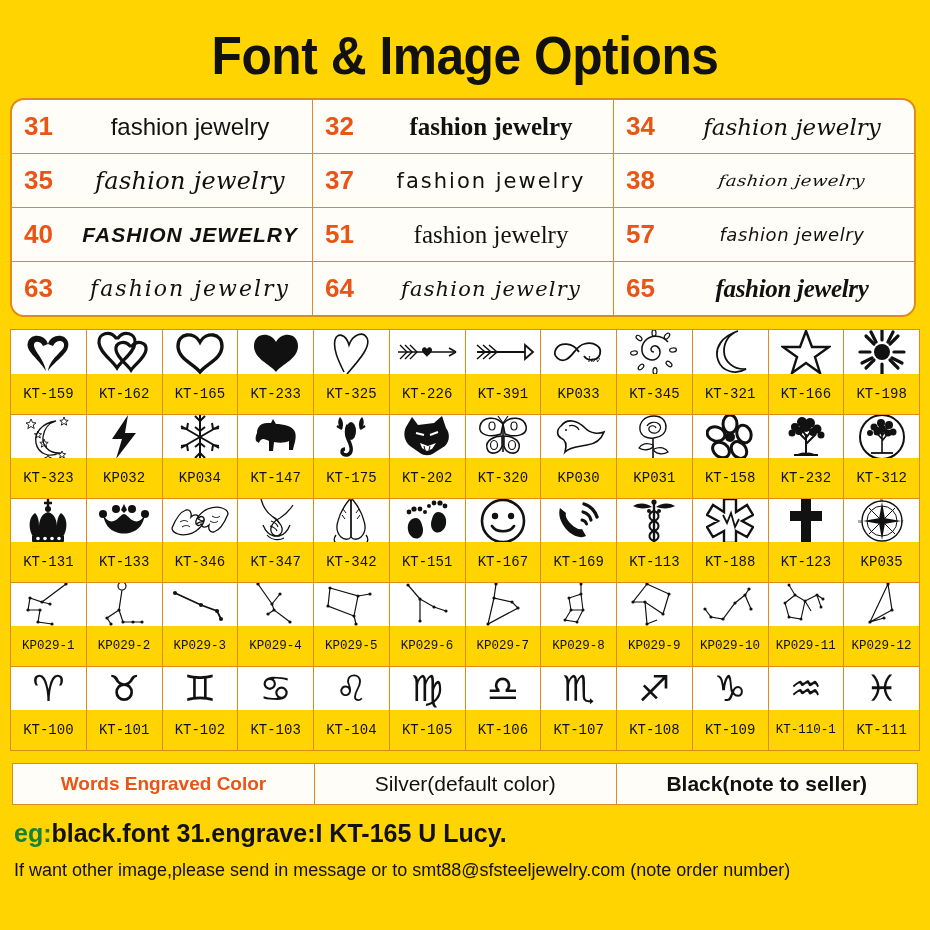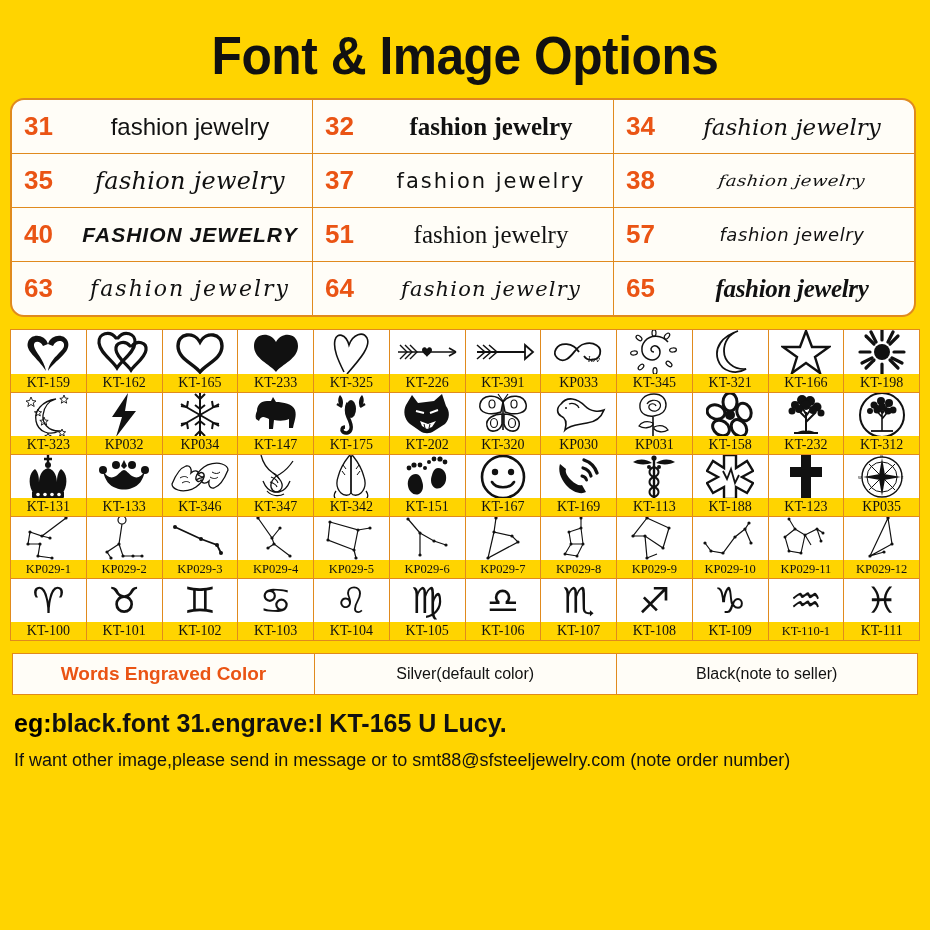--- a/index.html
+++ b/index.html
@@ -91,28 +91,28 @@
   .icon-art {
     background:#FFFFFF;
     height:44px;
     display:flex;
     align-items:center;
     justify-content:center;
     overflow:hidden;
   }
   .icon-art svg { display:block; }
   .icon-label {
-    height:18px;
+    height:40px;
     background:#FFD400;
     display:flex;
     align-items:center;
     justify-content:center;
     font-size:14px;
     color:#111;
-    font-family:Liberation Serif, serif;
+    font-family:Liberation Mono, monospace;
     white-space:nowrap;
   }
   .icon-label.small { font-size:12.5px; }
   .icon-row + .icon-row .icon-art { border-top:1px solid #E08A1E; }
 
   .zsym {
     font-family:"DejaVu Sans", sans-serif;
     font-size:36px;
     line-height:1;
     color:#111;
@@ -123,34 +123,34 @@
   .color-row {
     margin:12px 12px 0 12px;
     display:flex;
     background:#FFFDF7;
     border:1px solid #E08A1E;
     height:42px;
   }
   .color-cell {
     display:flex; align-items:center; justify-content:center;
     border-right:1px solid #E08A1E;
-    font-size:16px; color:#111;
-  }
-  .color-cell:last-child { border-right:none; }
+    font-size:21px; color:#111;
+  }
+  .color-cell:last-child { border-right:none;font-weight:bold; }
   .color-cell.head { flex:0 0 302px; color:#EA5414; font-weight:bold; font-size:19px; }
   .color-cell.opt { flex:1 1 0; }
 
   
   .footer { padding:14px 14px 0 14px; }
   .eg-line {
     font-size:25px; font-weight:bold; color:#111;
     white-space:nowrap;
     font-family:"Liberation Sans", sans-serif;
   }
-  .eg-prefix { color:#000000; }
+  .eg-prefix { color:#15803d; }
   .note-line {
     margin-top:12px;
     font-size:18px; color:#111;
     white-space:nowrap;
     font-family:"Liberation Sans", sans-serif;
   }
 </style>
 </head>
 <body>
 

